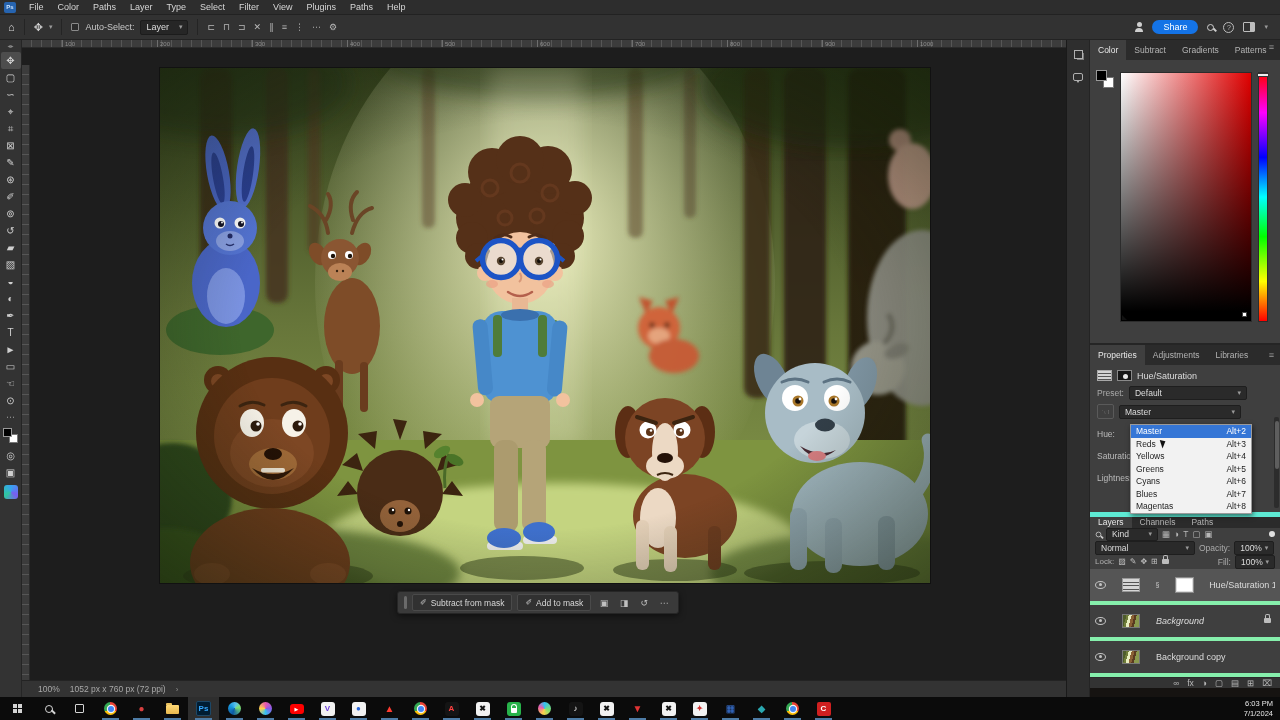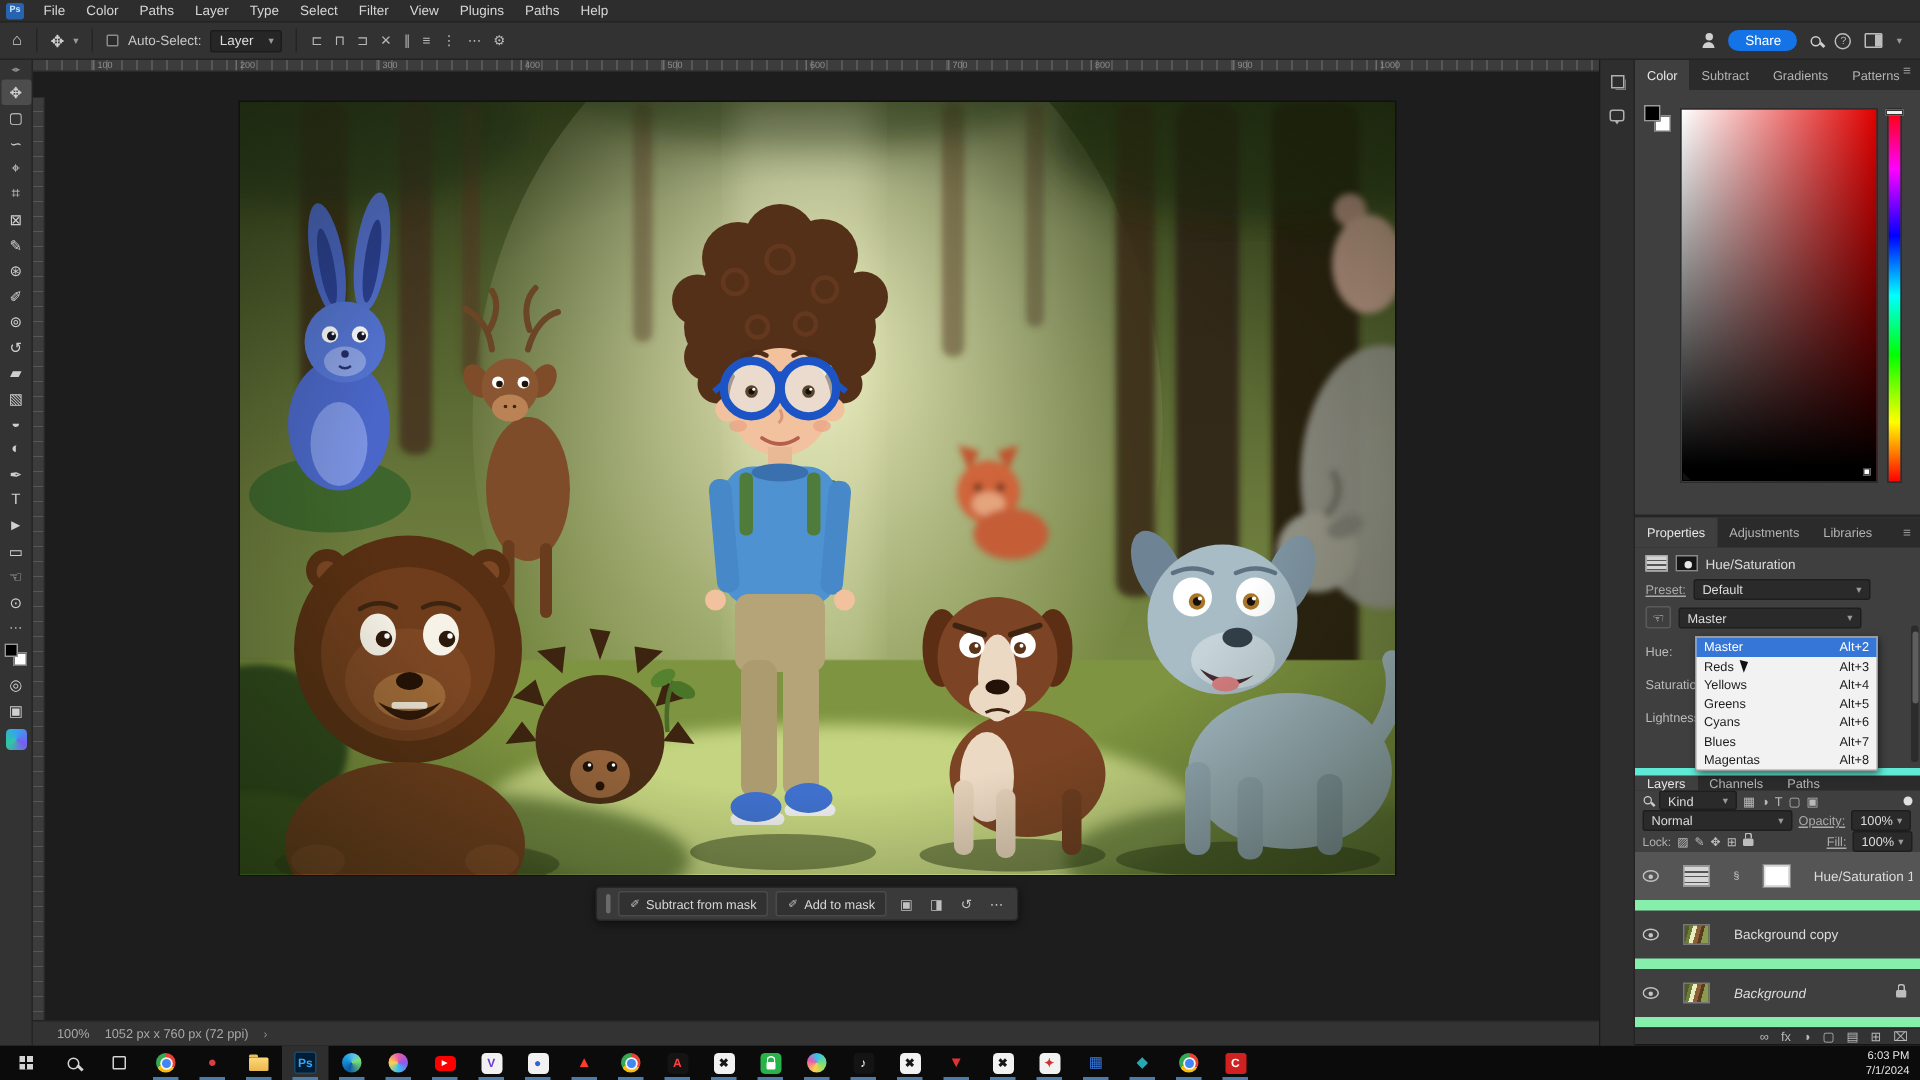--- a/index.html
+++ b/index.html
@@ -107,21 +107,21 @@
   .cp-hue-slider { position:absolute; left:-2px; top:0; width:12px; height:4px; background:#eee; border:1px solid #333; }
 
   .props-panel { height:172px; background:#3f3f3f; border-bottom:5px solid #5eead4; position:relative; display:flex; flex-direction:column; }
   .pp-header { display:flex; align-items:center; gap:5px; padding:5px 7px 3px; }
   .prop-adj-icon { width:15px; height:11px; border:1px solid #a8a8a8; background:#d4d4d4;
     background-image:linear-gradient(to bottom, transparent 2px, #555 2px 3px, transparent 3px 5px, #555 5px 6px, transparent 6px 8px, #555 8px 9px, transparent 9px); }
   .prop-mask-icon { width:15px; height:11px; background:#161616; border:1px solid #8a8a8a; position:relative; }
   .prop-mask-icon::after { content:""; position:absolute; left:4.5px; top:2.5px; width:5px; height:5px; border-radius:50%; background:#e8e8e8; }
   .pp-title { font-size:9px; color:#dcdcdc; }
   .pp-row { display:flex; align-items:center; gap:5px; padding:2px 7px; }
-  .pp-label { font-size:8.5px; color:#aaa;text-decoration:underline; }
+  .pp-label { font-size:8.5px; color:#aaa; }
   .pp-select { height:14px; background:#2a2a2a; border:1px solid #1e1e1e; border-radius:2px; display:flex; align-items:center;
     justify-content:space-between; padding:0 5px; font-size:8.5px; color:#ddd; flex:0 0 auto; }
   .pp-select .chev { color:#9a9a9a; font-size:7px; margin-left:8px; }
   .hand-box { width:17px; height:15px; border:1px solid #5a5a5a; border-radius:2px; display:flex; align-items:center;
     justify-content:center; color:#ccc; font-size:9px; }
   .slider-row { display:flex; align-items:center; gap:4px; padding:4px 7px 0; height:22px; }
   .slider-label { width:50px; overflow:hidden; white-space:nowrap; font-size:8.5px; color:#bbb; flex:0 0 50px; }
   .sliver { width:28px; height:5px; border:1px solid #2a2a2a; }
   .sliver-hue { background:linear-gradient(to right,#e03030,#e0a030,#b0d040); }
   .sliver-sat { background:linear-gradient(to right,#808080,#c05050); }
@@ -147,21 +147,21 @@
   .lp-ficon { font-size:8.5px; color:#b8b8b8; }
   .lp-toggle { margin-left:auto; width:6px; height:6px; border-radius:50%; background:#e0e0e0; }
   .lp-blend { height:19px; }
   .lp-lock { height:17px; font-size:8px; color:#b0b0b0; }
   .lock-ic { font-size:8px; color:#bdbdbd; }
   .eye { width:11px; height:8px; border:1px solid #c4c4c4; border-radius:50%; position:relative; display:inline-block; flex:0 0 11px; }
   .eye::after { content:""; position:absolute; left:3px; top:1.5px; width:3px; height:3px; border-radius:50%; background:#c4c4c4; }
   .padlock { width:7px; height:5px; background:#bdbdbd; border-radius:1px; position:relative; display:inline-block; }
   .padlock::before { content:""; position:absolute; left:1px; top:-4px; width:3px; height:3px; border:1px solid #bdbdbd;
     border-bottom:none; border-radius:2px 2px 0 0; }
-  .layer-row { height:25px; display:flex; align-items:center; gap:16px; padding:16px 5px; border-bottom:7px solid #86efac; font-size:9px; color:#dcdcdc; }
+  .layer-row { height:25px; display:flex; align-items:center; gap:16px; padding:16px 5px; border-bottom:4px solid #86efac; font-size:9px; color:#dcdcdc; }
   .layer-row.selected { background:#555555; }
   .thumb-adj { width:18px; height:14px; background:#d6d6d6; border:1px solid #999;
     background-image:linear-gradient(to bottom, transparent 3px, #555 3px 4px, transparent 4px 6px, #555 6px 7px, transparent 7px 10px, #555 10px 11px, transparent 11px); }
   .thumb-mask { width:18px; height:14px; background:#ffffff; border:1px solid #ddd; box-shadow:0 0 0 1px #8a8a8a; }
   .thumb-img { width:18px; height:14px; border:1px solid #777;
     background:linear-gradient(105deg,#4e5c2c 0 18%, #6e7c38 18% 30%, #e8eec0 30% 45%, #8a6034 45% 60%, #5a3a20 60% 72%, #8a9a4e 72% 100%); }
   .link-g { font-size:7px; color:#c8c8c8; }
   .layer-name { white-space:nowrap; overflow:hidden; }
   .layer-name.italic { font-style:italic; }
   .lr-lock { margin-left:auto; margin-right:4px; }
@@ -799,27 +799,27 @@
         <div class="layer-row selected">
           <span class="eye"></span>
           <span class="thumb-adj"></span>
           <span class="link-g">§</span>
           <span class="thumb-mask"></span>
           <span class="layer-name">Hue/Saturation 1</span>
         </div>
         <div class="layer-row">
           <span class="eye"></span>
           <span class="thumb-img"></span>
-          <span class="layer-name">Background copy</span>
+          <span class="layer-name italic">Background</span>
+          <span class="padlock lr-lock"></span>
         </div>
         <div class="layer-row">
           <span class="eye"></span>
           <span class="thumb-img"></span>
-          <span class="layer-name italic">Background</span>
-          <span class="padlock lr-lock"></span>
+          <span class="layer-name">Background copy</span>
         </div>
         <div class="lp-bottom">
 
         <span class="lp-bicon">∞</span>
             <span class="lp-bicon">fx</span>
             <span class="lp-bicon">◑</span>
             <span class="lp-bicon">▢</span>
             <span class="lp-bicon">▤</span>
             <span class="lp-bicon">⊞</span>
             <span class="lp-bicon">⌧</span>

